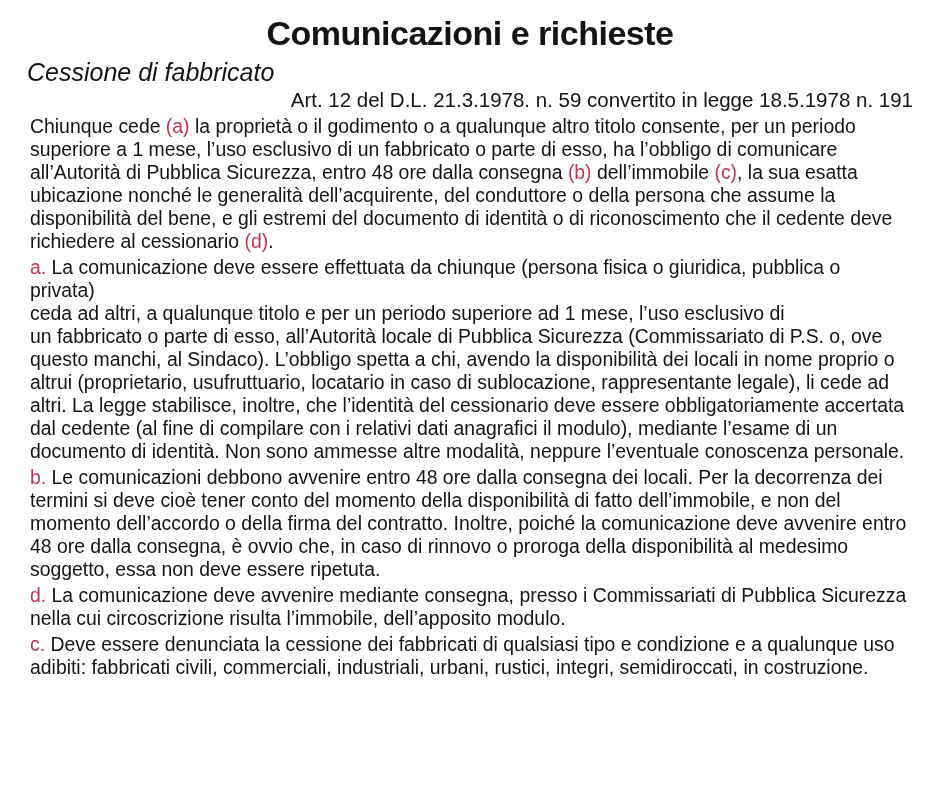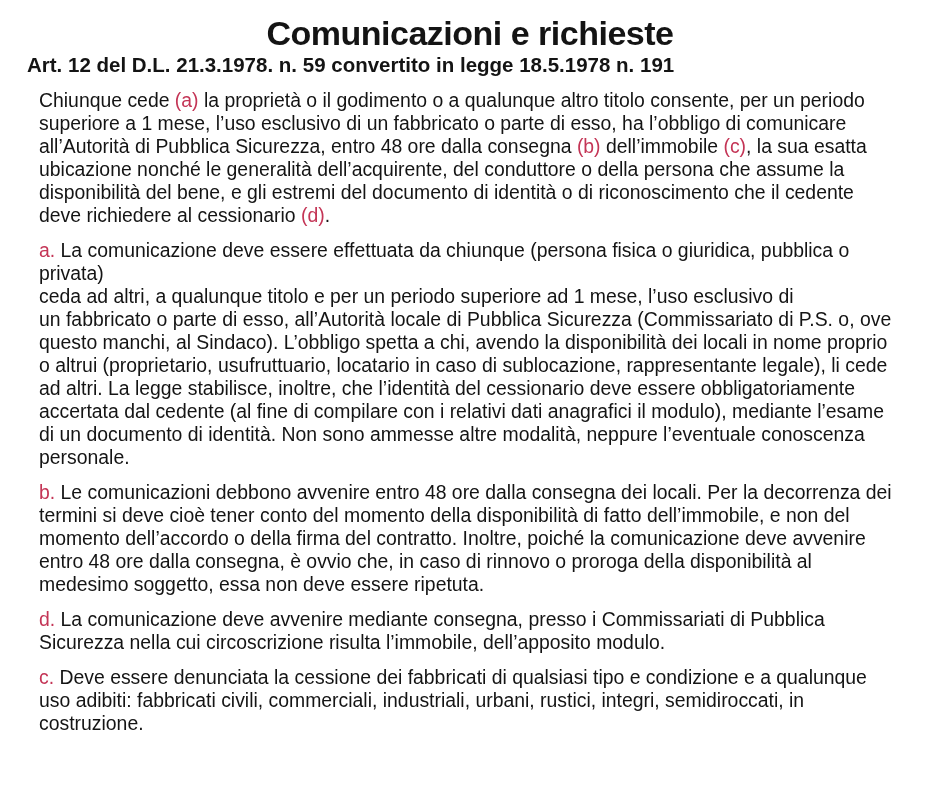--- a/index.html
+++ b/index.html
@@ -27,42 +27,44 @@
     margin: 0;
     text-align: center;
   }
   .subtitle {
     font-style: italic;
     font-size: 25px;
     line-height: 30px;
     margin-top: 5px;
   }
   .law-ref {
-    font-weight: 700;
+    font-weight: 400;
     font-size: 20.5px;
     line-height: 25px;
+    text-align: right;
   }
   .doc-body {
     font-size: 19.4px;
     line-height: 23px;
     width: 886px;
   }
   .para {
-    margin: 12px;
+    margin: 3px;
     white-space: pre-wrap;
   }
   .marker {
     color: var(--marker-red, #c43556);
   }
 </style>
 </head>
 <body style="background: rgb(255, 255, 255);">
 
 <main class="page">
   <h1 class="title">Comunicazioni e richieste</h1>
+  <div class="subtitle">Cessione di fabbricato</div>
   <div class="law-ref">Art. 12 del D.L. 21.3.1978. n. 59 convertito in legge 18.5.1978 n. 191</div>
   <section class="doc-body">
       <div class="para"><span>Chiunque cede </span><span class="marker">(a)</span><span> la proprietà o il godimento o a qualunque altro titolo consente, per un periodo superiore a 1 mese, l’uso esclusivo di un fabbricato o parte di esso, ha l’obbligo di comunicare all’Autorità di Pubblica Sicurezza, entro 48 ore dalla consegna </span><span class="marker">(b)</span><span> dell’immobile </span><span class="marker">(c)</span><span>, la sua esatta ubicazione nonché le generalità dell’acquirente, del conduttore o della persona che assume la disponibilità del bene, e gli estremi del documento di identità o di riconoscimento che il cedente deve richiedere al cessionario </span><span class="marker">(d)</span><span>.</span></div>
       <div class="para"><span class="marker">a.</span><span> La comunicazione deve essere effettuata da chiunque (persona fisica o giuridica, pubblica o privata)
 ceda ad altri, a qualunque titolo e per un periodo superiore ad 1 mese, l’uso esclusivo di
 un fabbricato o parte di esso, all’Autorità locale di Pubblica Sicurezza (Commissariato di P.S. o, ove questo manchi, al Sindaco). L’obbligo spetta a chi, avendo la disponibilità dei locali in nome proprio o altrui (proprietario, usufruttuario, locatario in caso di sublocazione, rappresentante legale), li cede ad altri. La legge stabilisce, inoltre, che l’identità del cessionario deve essere obbligatoriamente accertata dal cedente (al fine di compilare con i relativi dati anagrafici il modulo), mediante l’esame di un documento di identità. Non sono ammesse altre modalità, neppure l’eventuale conoscenza personale.</span></div>
       <div class="para"><span class="marker">b.</span><span> Le comunicazioni debbono avvenire entro 48 ore dalla consegna dei locali. Per la decorrenza dei termini si deve cioè tener conto del momento della disponibilità di fatto dell’immobile, e non del momento dell’accordo o della firma del contratto. Inoltre, poiché la comunicazione deve avvenire entro 48 ore dalla consegna, è ovvio che, in caso di rinnovo o proroga della disponibilità al medesimo soggetto, essa non deve essere ripetuta.</span></div>
       <div class="para"><span class="marker">d.</span><span> La comunicazione deve avvenire mediante consegna, presso i Commissariati di Pubblica Sicurezza nella cui circoscrizione risulta l’immobile, dell’apposito modulo.</span></div>
       <div class="para"><span class="marker">c.</span><span> Deve essere denunciata la cessione dei fabbricati di qualsiasi tipo e condizione e a qualunque uso adibiti: fabbricati civili, commerciali, industriali, urbani, rustici, integri, semidiroccati, in costruzione.</span></div>
     </section>

